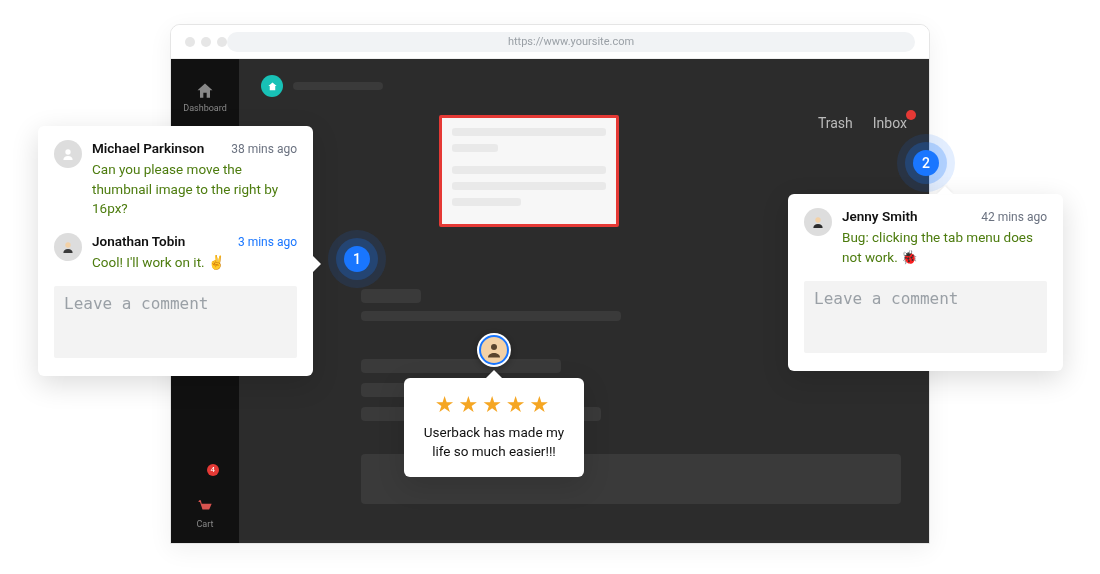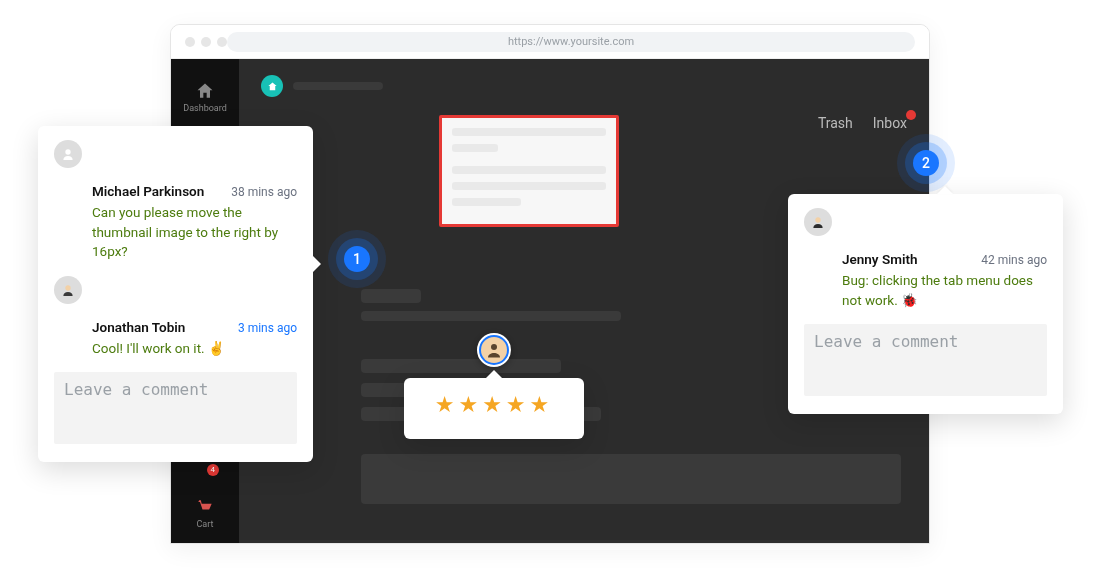--- a/index.html
+++ b/index.html
@@ -134,21 +134,21 @@
     position:absolute; background:#fff; border-radius:6px;
     box-shadow: 0 8px 28px rgba(0,0,0,0.14);
     padding: 14px 16px;
   }
   .panel .entry { display:flex; gap:10px; margin-bottom:14px; }
   .panel .avatar {
     width:28px; height:28px; border-radius:50%; flex:0 0 28px;
     background:#ddd; display:flex; align-items:center; justify-content:center;
     overflow:hidden;
   }
-  .panel .entry-body { flex:1;margin-top:43px; }
+  .panel .entry-body { flex:1; }
   .panel .row1 { display:flex; justify-content:space-between; align-items:baseline; margin-bottom:4px; }
   .panel .name { font-weight:600; font-size:13.5px; color:#111; }
   .panel .time { font-size:12px; color:#1976ff; }
   .panel .time.grey { color:#6b7280; }
   .panel .msg { font-size:13.5px; color:#4d7c0f; line-height:1.45; }
   .panel textarea {
     width:100%; height:72px; resize:none; border:none; background:#f3f3f3;
     padding:8px 10px; font-family: ui-monospace, Menlo, monospace;
     font-size:16px; color:#6b7280; border-radius:2px;
   }
@@ -293,20 +293,21 @@
         <span class="time">3 mins ago</span>
       </div>
       <div class="msg">Cool! I'll work on it. ✌️</div>
     </div>
   </div>
   <textarea placeholder="Leave a comment" style=""></textarea>
 </div>
 
 <div class="panel review pointer-top" style="left:404px; top:378px; width:180px;">
   <div class="stars">★★★★★</div>
+  <div class="txt">Userback has made my life so much easier!!!</div>
 </div>
 
 <div class="panel pointer-top-right" style="left:788px; top:194px; width:275px;">
   <div class="entry">
     <div class="avatar face-dark">
       <svg viewBox="0 0 24 24" width="16" height="16">
           <circle cx="12" cy="9" r="4" fill="#f3d1a6"></circle>
           <path d="M5 21c0-4 3-6 7-6s7 2 7 6" fill="#2c2c2c"></path>
         </svg>
     </div>

